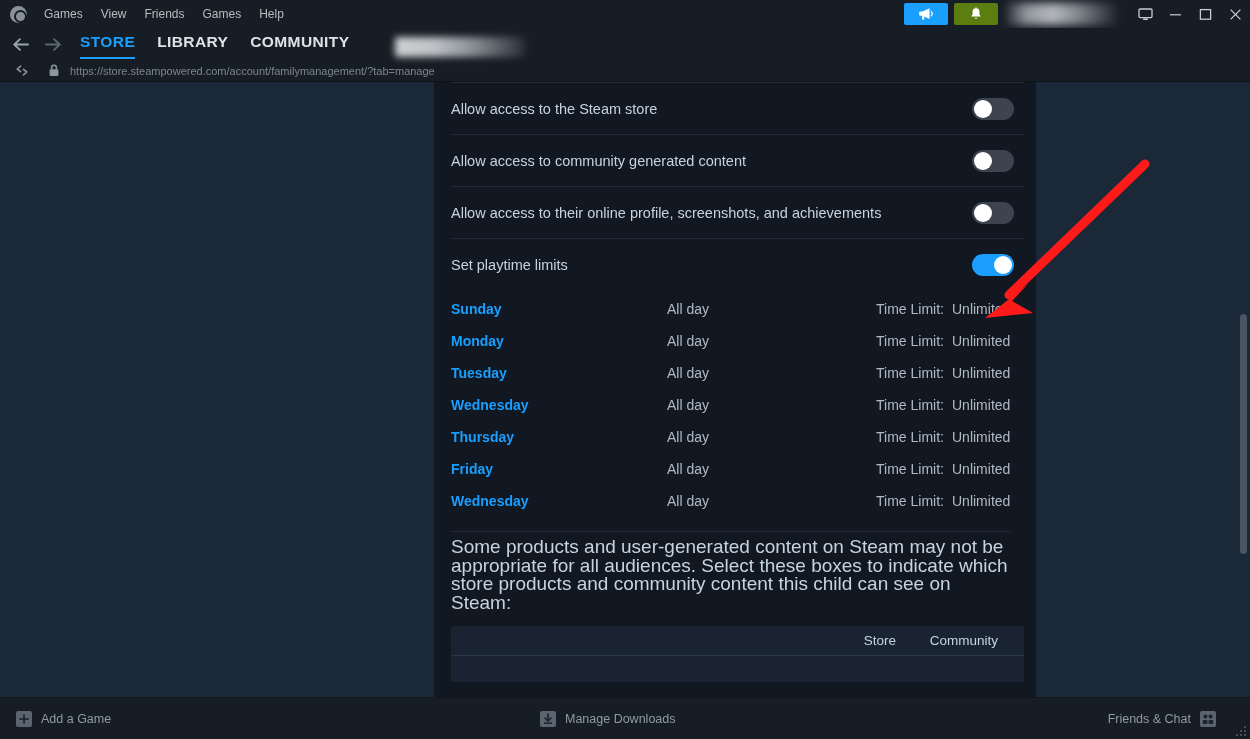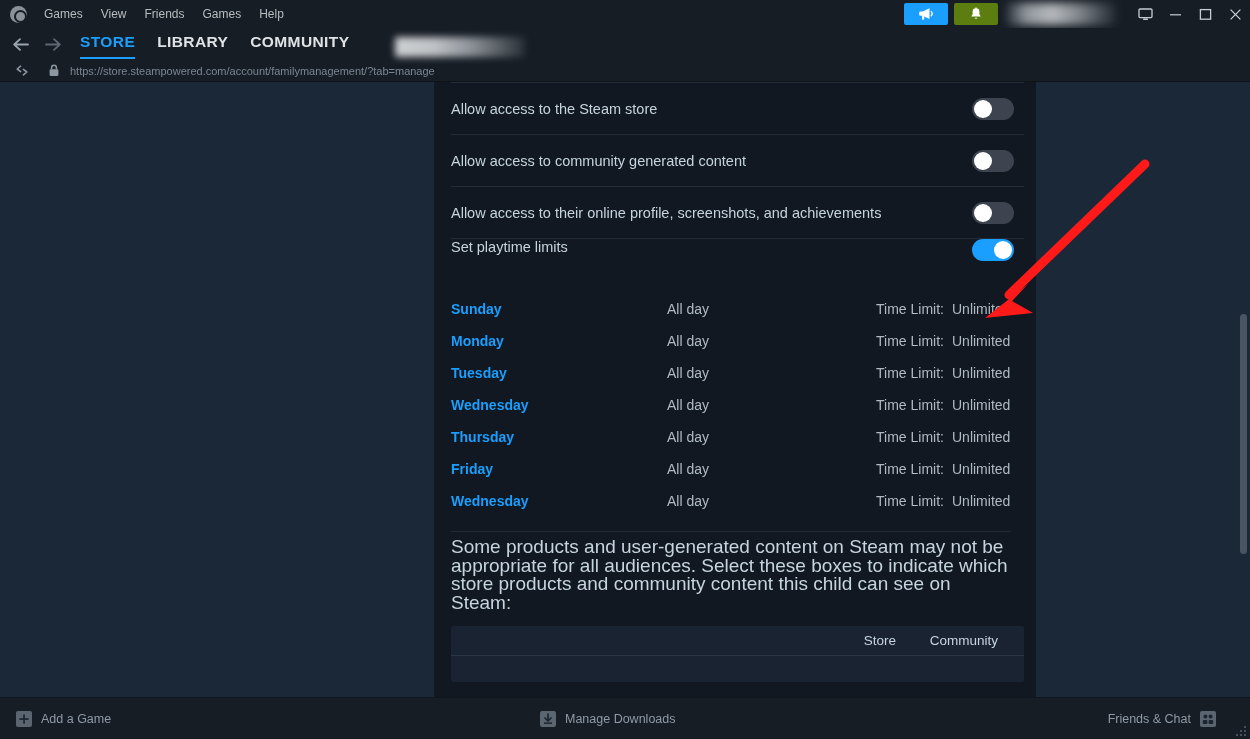--- a/index.html
+++ b/index.html
@@ -209,21 +209,21 @@
     background: #ffffff;
   }
   .toggle.on { background: #1a9fff; }
   .toggle.on .knob { left: auto; right: 2px; }
 
   
   .playtime-row {
     border-top: 1px solid #222c38;
     height: 52px;
     display: flex;
-    align-items: flex-start;
+    align-items: center;
     justify-content: space-between;
   }
   .day-row {
     height: 32px;
     display: flex;
     align-items: center;
     font-size: 14px;
   }
   .day-name {
     width: 248px;

